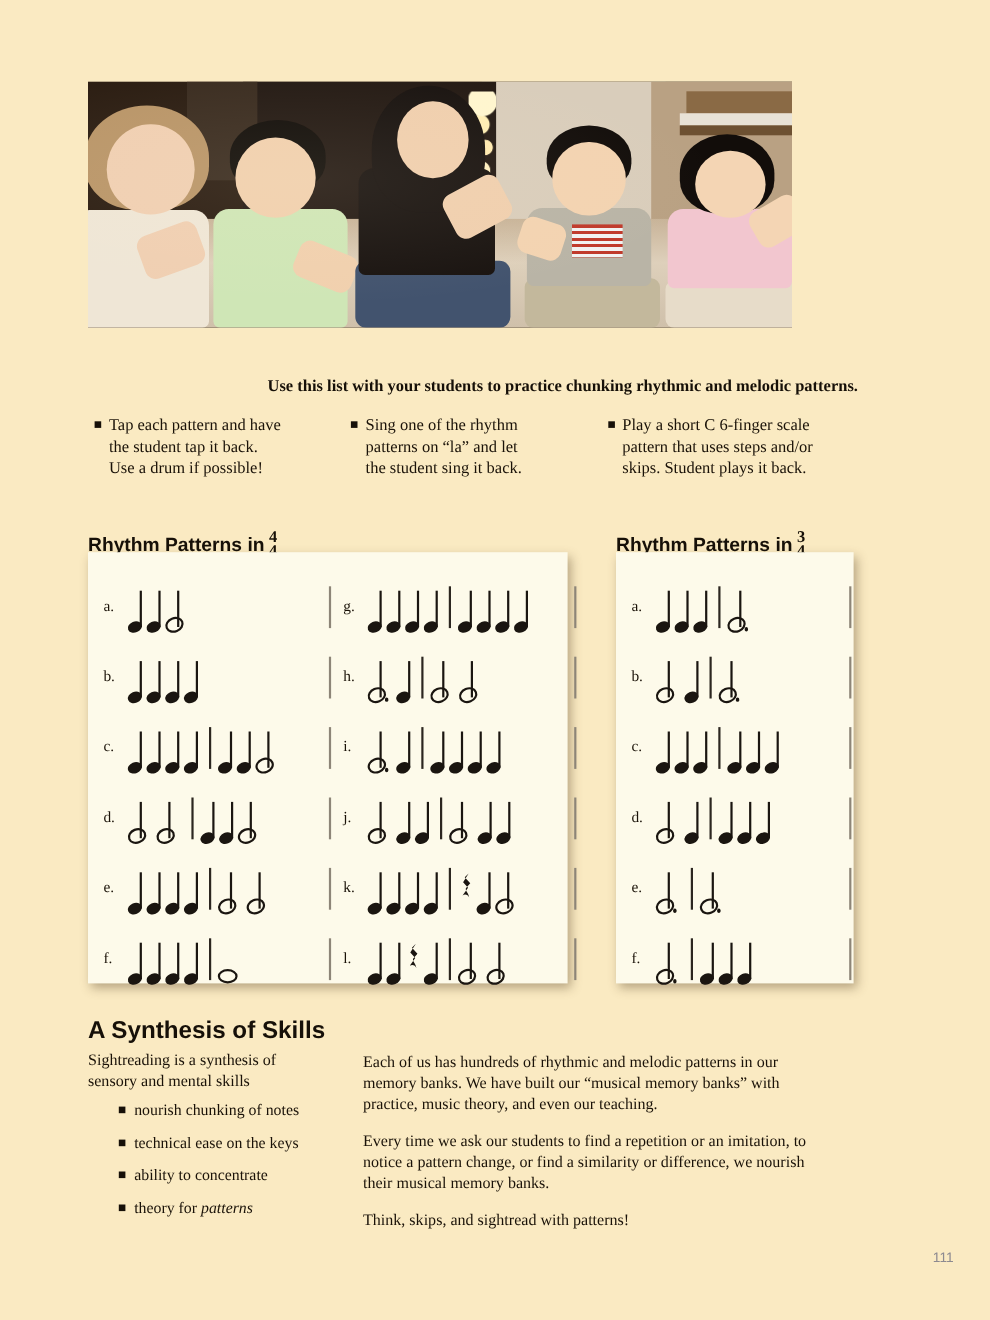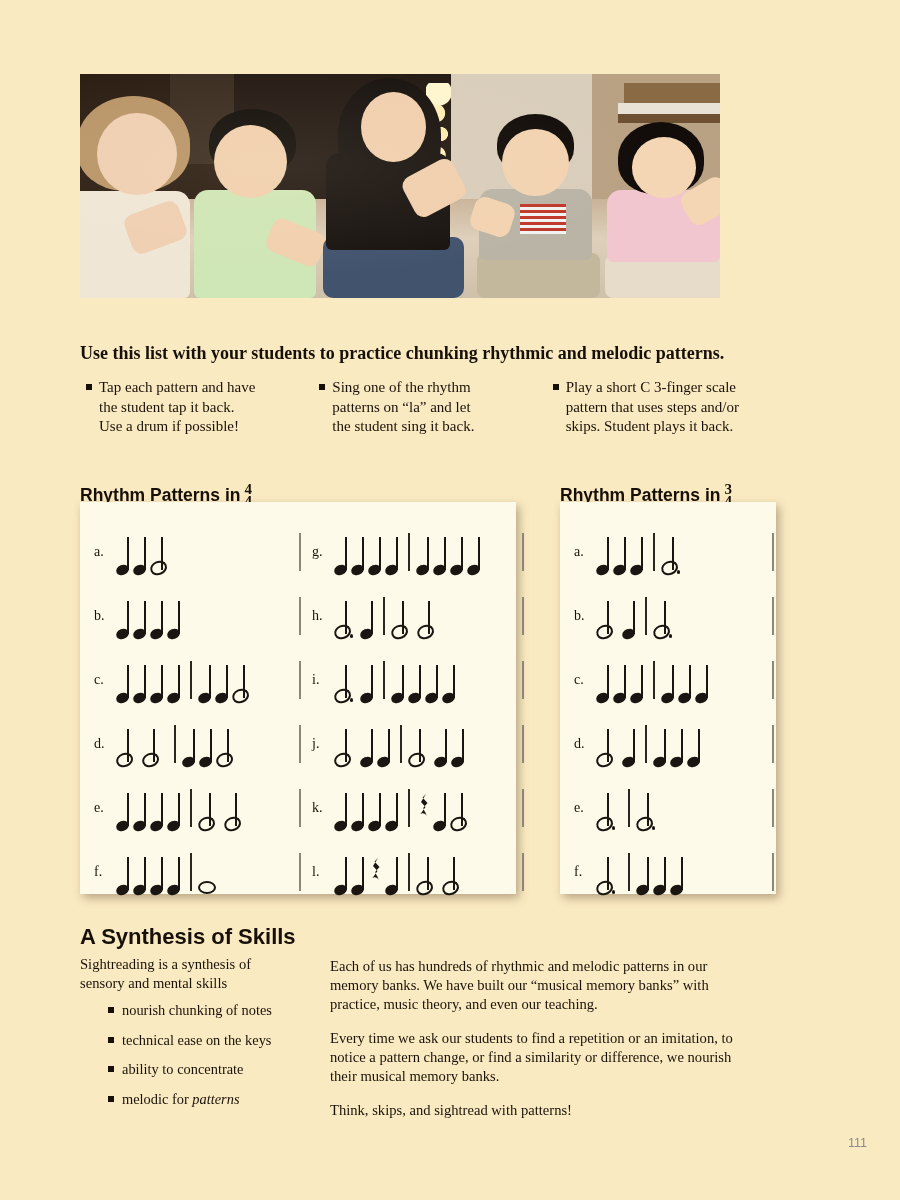--- a/index.html
+++ b/index.html
@@ -75,21 +75,21 @@
      radial-gradient(ellipse at 30% 40%,rgba(255,240,210,.10),transparent 60%);}
 
   
   .h1{
     position:absolute;left:80px;top:312px;
     font-family:"Liberation Sans",sans-serif;
     font-weight:bold;font-size:20.5px;letter-spacing:-.2px;color:#161008;
   }
   .lead{
     position:absolute;left:80px;top:343px;width:700px;
-    font-family:"Liberation Serif",serif;font-weight:bold;font-size:18px;color:#161008;
+    font-family:"Liberation Serif",serif;font-weight:bold;font-size:15px;color:#161008;text-align:right;
   }
   .bullets{position:absolute;left:86px;top:378px;width:700px;display:flex;gap:0;}
   .bcol{width:232px;padding-right:8px;font-size:15px;line-height:1.30;}
   .bcol .bsq{display:inline-block;width:6px;height:6px;background:#161008;
     vertical-align:2px;margin-right:7px;}
   .bcol .btxt{display:inline;}
   .bcol .ind{display:block;padding-left:13px;}
 
   
   .seghead{position:absolute;font-family:"Liberation Sans",sans-serif;
@@ -204,21 +204,21 @@
       <span class="bsq"></span><span class="btxt">Tap each pattern and have</span>
       <span class="ind">the student tap it back.</span>
       <span class="ind">Use a drum if possible!</span>
     </div>
     <div class="bcol">
       <span class="bsq"></span><span class="btxt">Sing one of the rhythm</span>
       <span class="ind">patterns on “la” and let</span>
       <span class="ind">the student sing it back.</span>
     </div>
     <div class="bcol">
-      <span class="bsq"></span><span class="btxt">Play a short C 3-finger scale</span>
+      <span class="bsq"></span><span class="btxt">Play a short C 6-finger scale</span>
       <span class="ind">pattern that uses steps and/or</span>
       <span class="ind">skips. Student plays it back.</span>
     </div>
   </div>
 
   <div class="seghead sh4">
     <span>Rhythm Patterns in</span>
     <span class="ts">
       <span>4</span>
       <span>4</span>
@@ -826,21 +826,21 @@
   </div>
 
   <div class="h2">A Synthesis of Skills</div>
   <div class="colL">
     <div>Sightreading is a synthesis of</div>
     <div>sensory and mental skills</div>
     <div class="sublist">
       <div class="li"><span class="bsq"></span><span>nourish chunking of notes</span></div>
       <div class="li"><span class="bsq"></span><span>technical ease on the keys</span></div>
       <div class="li"><span class="bsq"></span><span>ability to concentrate</span></div>
-      <div class="li"><span class="bsq"></span><span>melodic for </span><em>patterns</em></div>
+      <div class="li"><span class="bsq"></span><span>theory for </span><em>patterns</em></div>
     </div>
   </div>
   <div class="colR">
     <p>Each of us has hundreds of rhythmic and melodic patterns in our memory banks. We have built our “musical memory banks” with practice, music theory, and even our teaching.</p>
     <p>Every time we ask our students to find a repetition or an imitation, to notice a pattern change, or find a similarity or difference, we nourish their musical memory banks.</p>
     <p>Think, skips, and sightread with patterns!</p>
   </div>
 
   <div class="pageno">111</div>
 </div>

